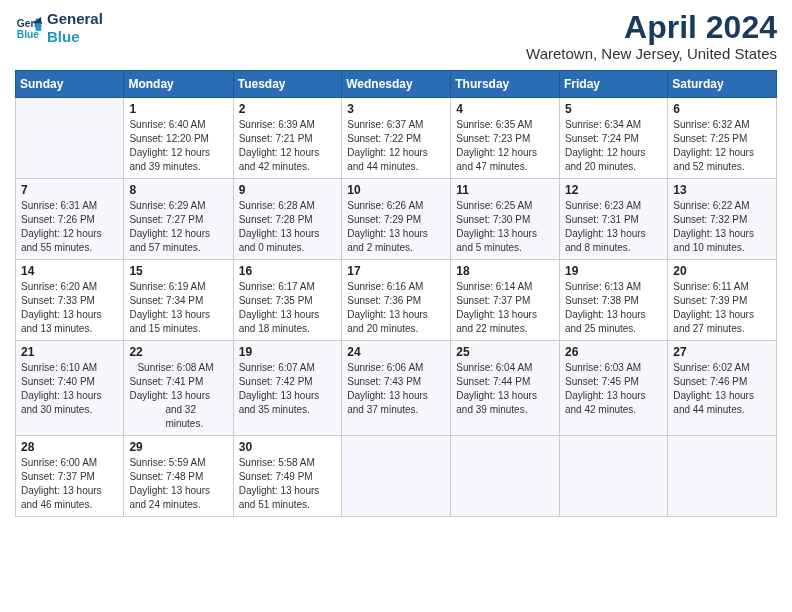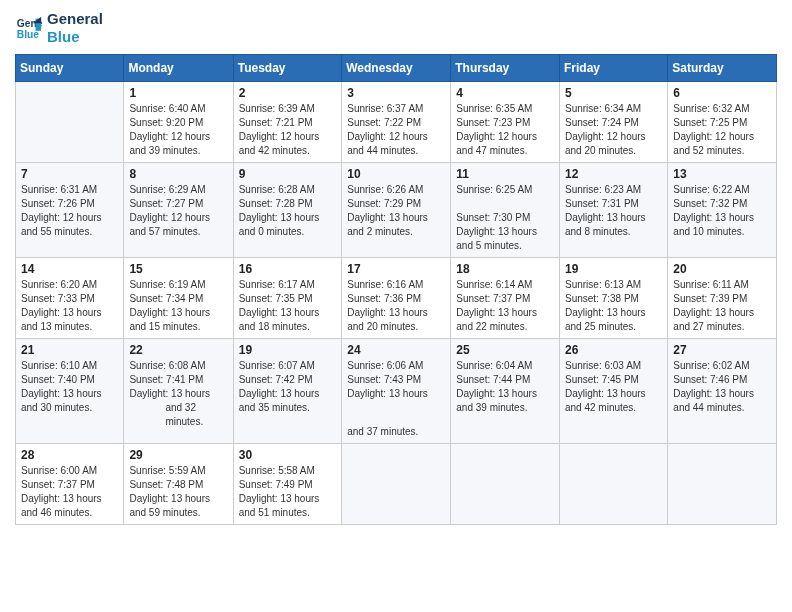--- a/index.html
+++ b/index.html
@@ -103,20 +103,24 @@
       <polygon points="22,5 28,5 28,18 22,18" fill="#2196c4"></polygon>
       <polygon points="19,10 28,3 28,10" fill="#1a3a5c"></polygon>
     </svg>
     <div>
       <div class="logo-text">
         <div>General</div>
         <div><span>Blue</span></div>
       </div>
     </div>
   </div>
+  <div class="title-block">
+    <h1>April 2024</h1>
+    <h2>Waretown, New Jersey, United States</h2>
+  </div>
 </div>
 
 <table class="calendar">
   <thead>
     <tr>
     <th>Sunday</th>
         <th>Monday</th>
         <th>Tuesday</th>
         <th>Wednesday</th>
         <th>Thursday</th>
@@ -124,21 +128,21 @@
         <th>Saturday</th>
       </tr>
   </thead>
   <tbody id="calendar-body">
   <tr>
         <td class="empty-cell"></td>
         <td>
           <span class="day-num">1</span>
           <div class="day-detail">
             <span style="display: block;">Sunrise: 6:40 AM</span>
-            <span style="display: block;">Sunset: 9:20 PM</span>
+            <span style="display: block;">Sunset: 12:20 PM</span>
             <span style="display: block;">Daylight: 12 hours</span>
             <span style="display: block;">and 39 minutes.</span>
           </div>
         </td>
         <td>
           <span class="day-num">2</span>
           <div class="day-detail">
             <span style="display: block;">Sunrise: 6:39 AM</span>
             <span style="display: block;">Sunset: 7:21 PM</span>
             <span style="display: block;">Daylight: 12 hours</span>
@@ -216,21 +220,21 @@
             <span style="display: block;">Sunrise: 6:26 AM</span>
             <span style="display: block;">Sunset: 7:29 PM</span>
             <span style="display: block;">Daylight: 13 hours</span>
             <span style="display: block;">and 2 minutes.</span>
           </div>
         </td>
         <td>
           <span class="day-num">11</span>
           <div class="day-detail">
             <span style="display: block;">Sunrise: 6:25 AM</span>
-            <span style="display: block; margin-top: 14px;">Sunset: 7:30 PM</span>
+            <span style="display: block;">Sunset: 7:30 PM</span>
             <span style="display: block;">Daylight: 13 hours</span>
             <span style="display: block;">and 5 minutes.</span>
           </div>
         </td>
         <td>
           <span class="day-num">12</span>
           <div class="day-detail">
             <span style="display: block;">Sunrise: 6:23 AM</span>
             <span style="display: block;">Sunset: 7:31 PM</span>
             <span style="display: block;">Daylight: 13 hours</span>
@@ -318,42 +322,42 @@
           <div class="day-detail">
             <span style="display: block;">Sunrise: 6:10 AM</span>
             <span style="display: block;">Sunset: 7:40 PM</span>
             <span style="display: block;">Daylight: 13 hours</span>
             <span style="display: block;">and 30 minutes.</span>
           </div>
         </td>
         <td>
           <span class="day-num">22</span>
           <div class="day-detail">
-            <span style="display: block;">Sunrise: 6:08 AM</span>
+            <span style="display: block; margin-left: 8px;">Sunrise: 6:08 AM</span>
             <span style="display: block;">Sunset: 7:41 PM</span>
             <span style="display: block;">Daylight: 13 hours</span>
             <span style="display: block; margin-left: 36px;">and 32 minutes.</span>
           </div>
         </td>
         <td>
           <span class="day-num">19</span>
           <div class="day-detail">
             <span style="display: block;">Sunrise: 6:07 AM</span>
             <span style="display: block;">Sunset: 7:42 PM</span>
             <span style="display: block;">Daylight: 13 hours</span>
             <span style="display: block;">and 35 minutes.</span>
           </div>
         </td>
         <td>
           <span class="day-num">24</span>
           <div class="day-detail">
             <span style="display: block;">Sunrise: 6:06 AM</span>
             <span style="display: block;">Sunset: 7:43 PM</span>
             <span style="display: block;">Daylight: 13 hours</span>
-            <span style="display: block; margin-top: 24px;">and 37 minutes.</span>
+            <span style="display: block;">and 37 minutes.</span>
           </div>
         </td>
         <td>
           <span class="day-num">25</span>
           <div class="day-detail">
             <span style="display: block;">Sunrise: 6:04 AM</span>
             <span style="display: block;">Sunset: 7:44 PM</span>
             <span style="display: block;">Daylight: 13 hours</span>
             <span style="display: block;">and 39 minutes.</span>
           </div>
@@ -386,21 +390,21 @@
             <span style="display: block;">Daylight: 13 hours</span>
             <span style="display: block;">and 46 minutes.</span>
           </div>
         </td>
         <td>
           <span class="day-num">29</span>
           <div class="day-detail">
             <span style="display: block;">Sunrise: 5:59 AM</span>
             <span style="display: block;">Sunset: 7:48 PM</span>
             <span style="display: block;">Daylight: 13 hours</span>
-            <span style="display: block;">and 59 minutes.</span>
+            <span style="display: block;">and 24 minutes.</span>
           </div>
         </td>
         <td>
           <span class="day-num">30</span>
           <div class="day-detail">
             <span style="display: block;">Sunrise: 5:58 AM</span>
             <span style="display: block;">Sunset: 7:49 PM</span>
             <span style="display: block;">Daylight: 13 hours</span>
             <span style="display: block;">and 51 minutes.</span>
           </div>

